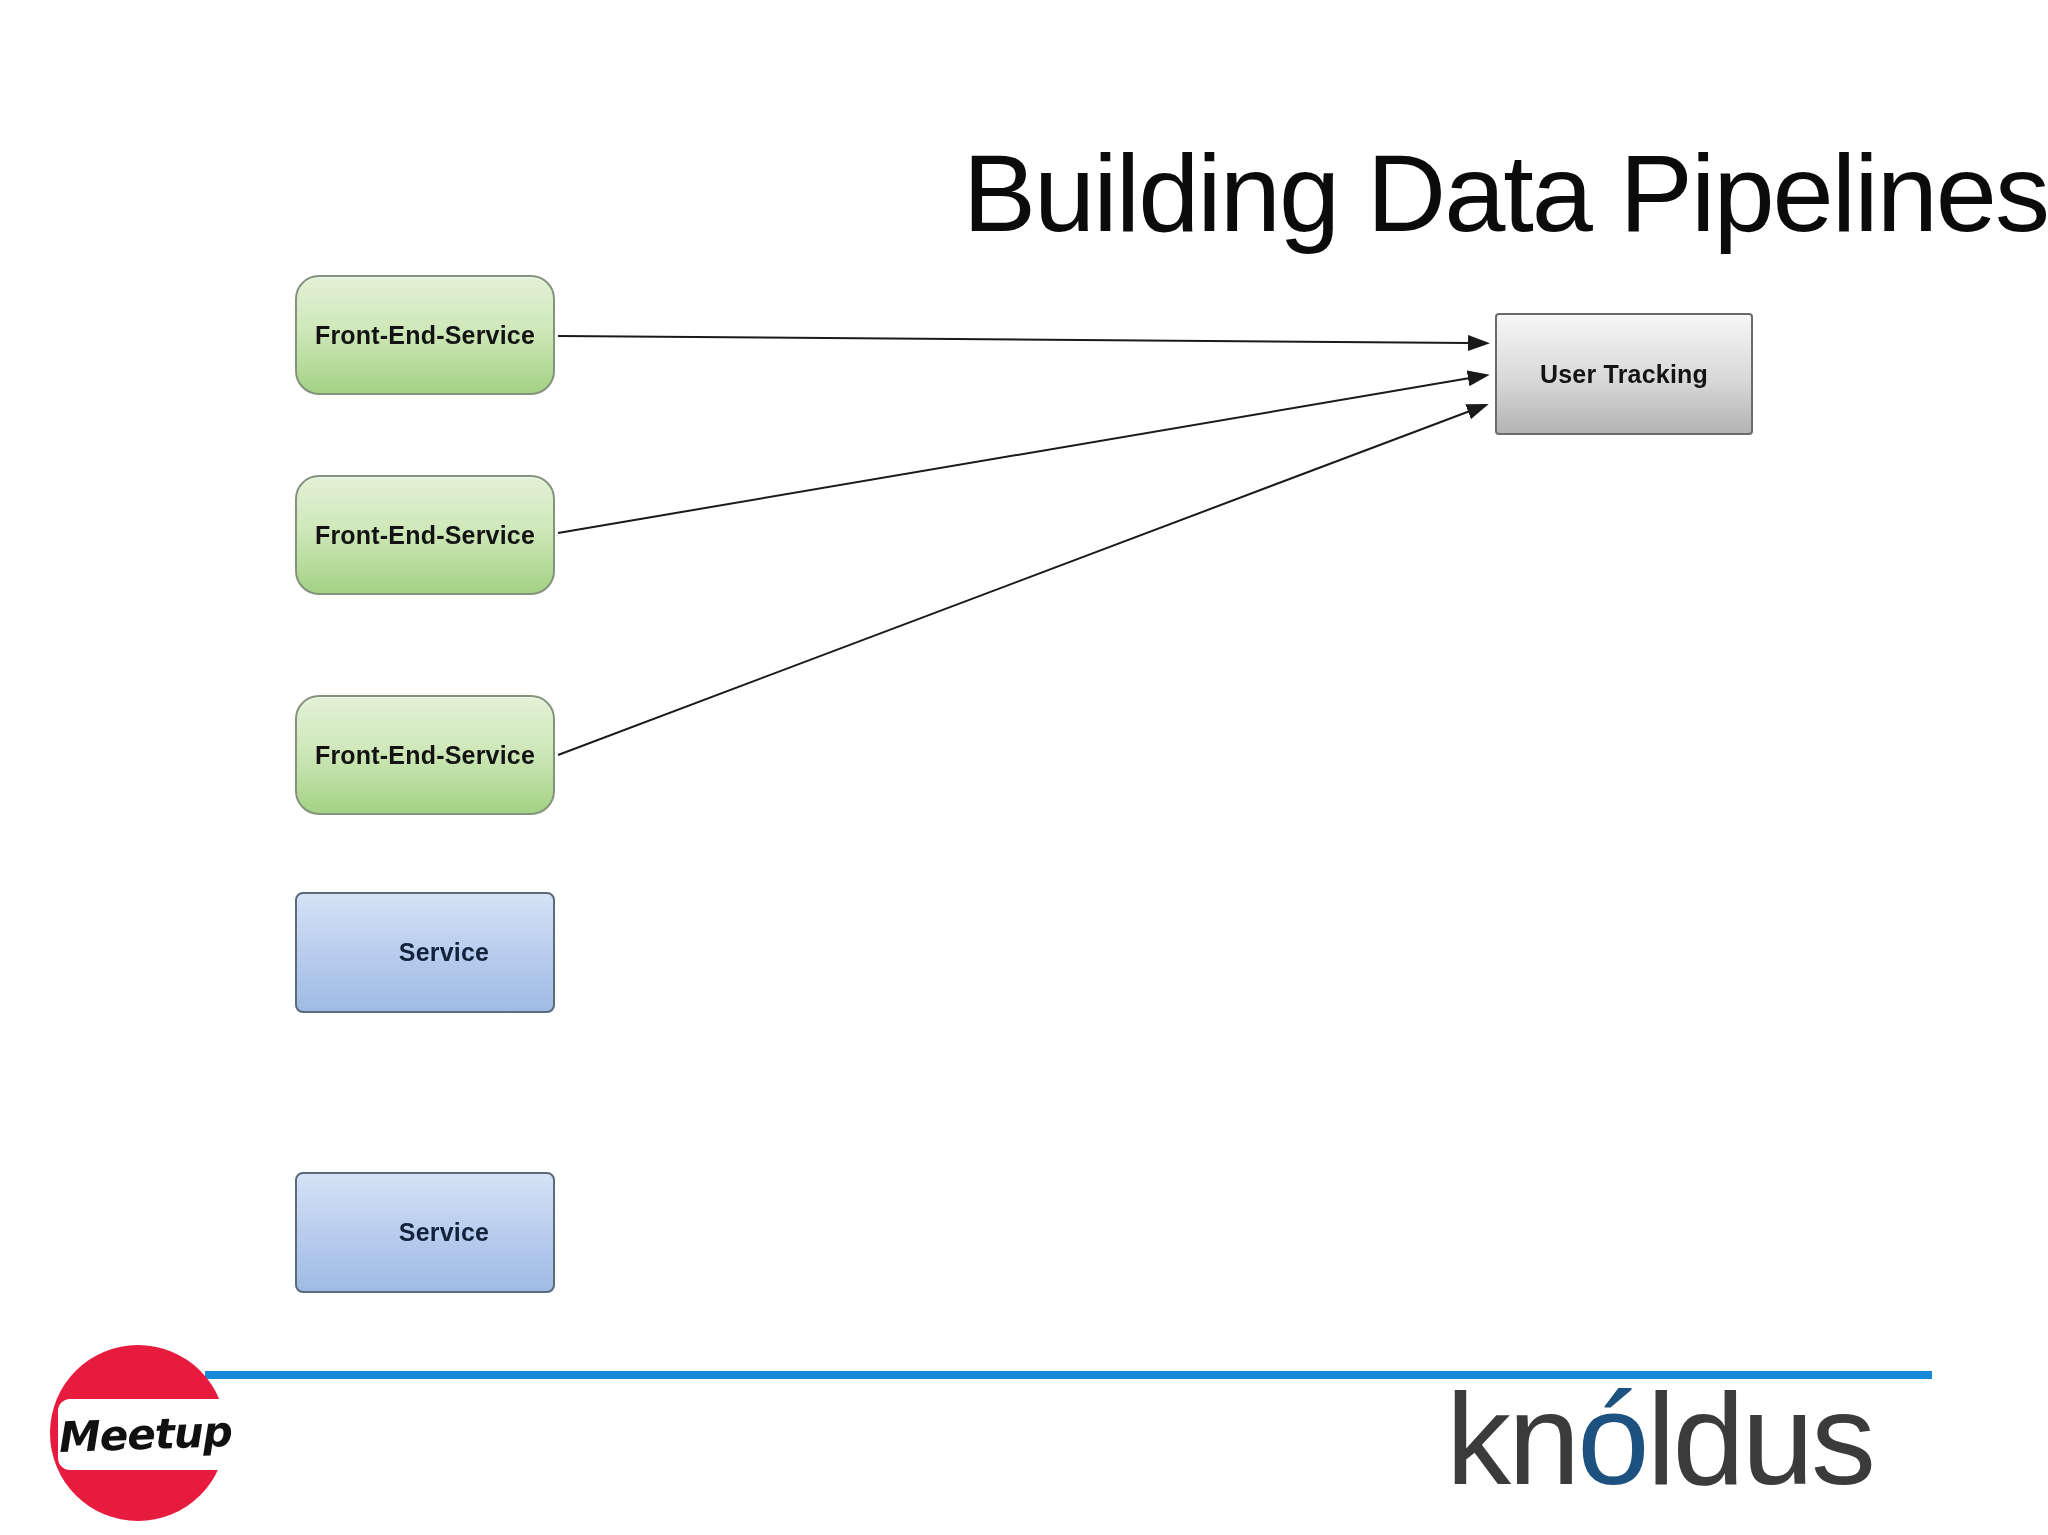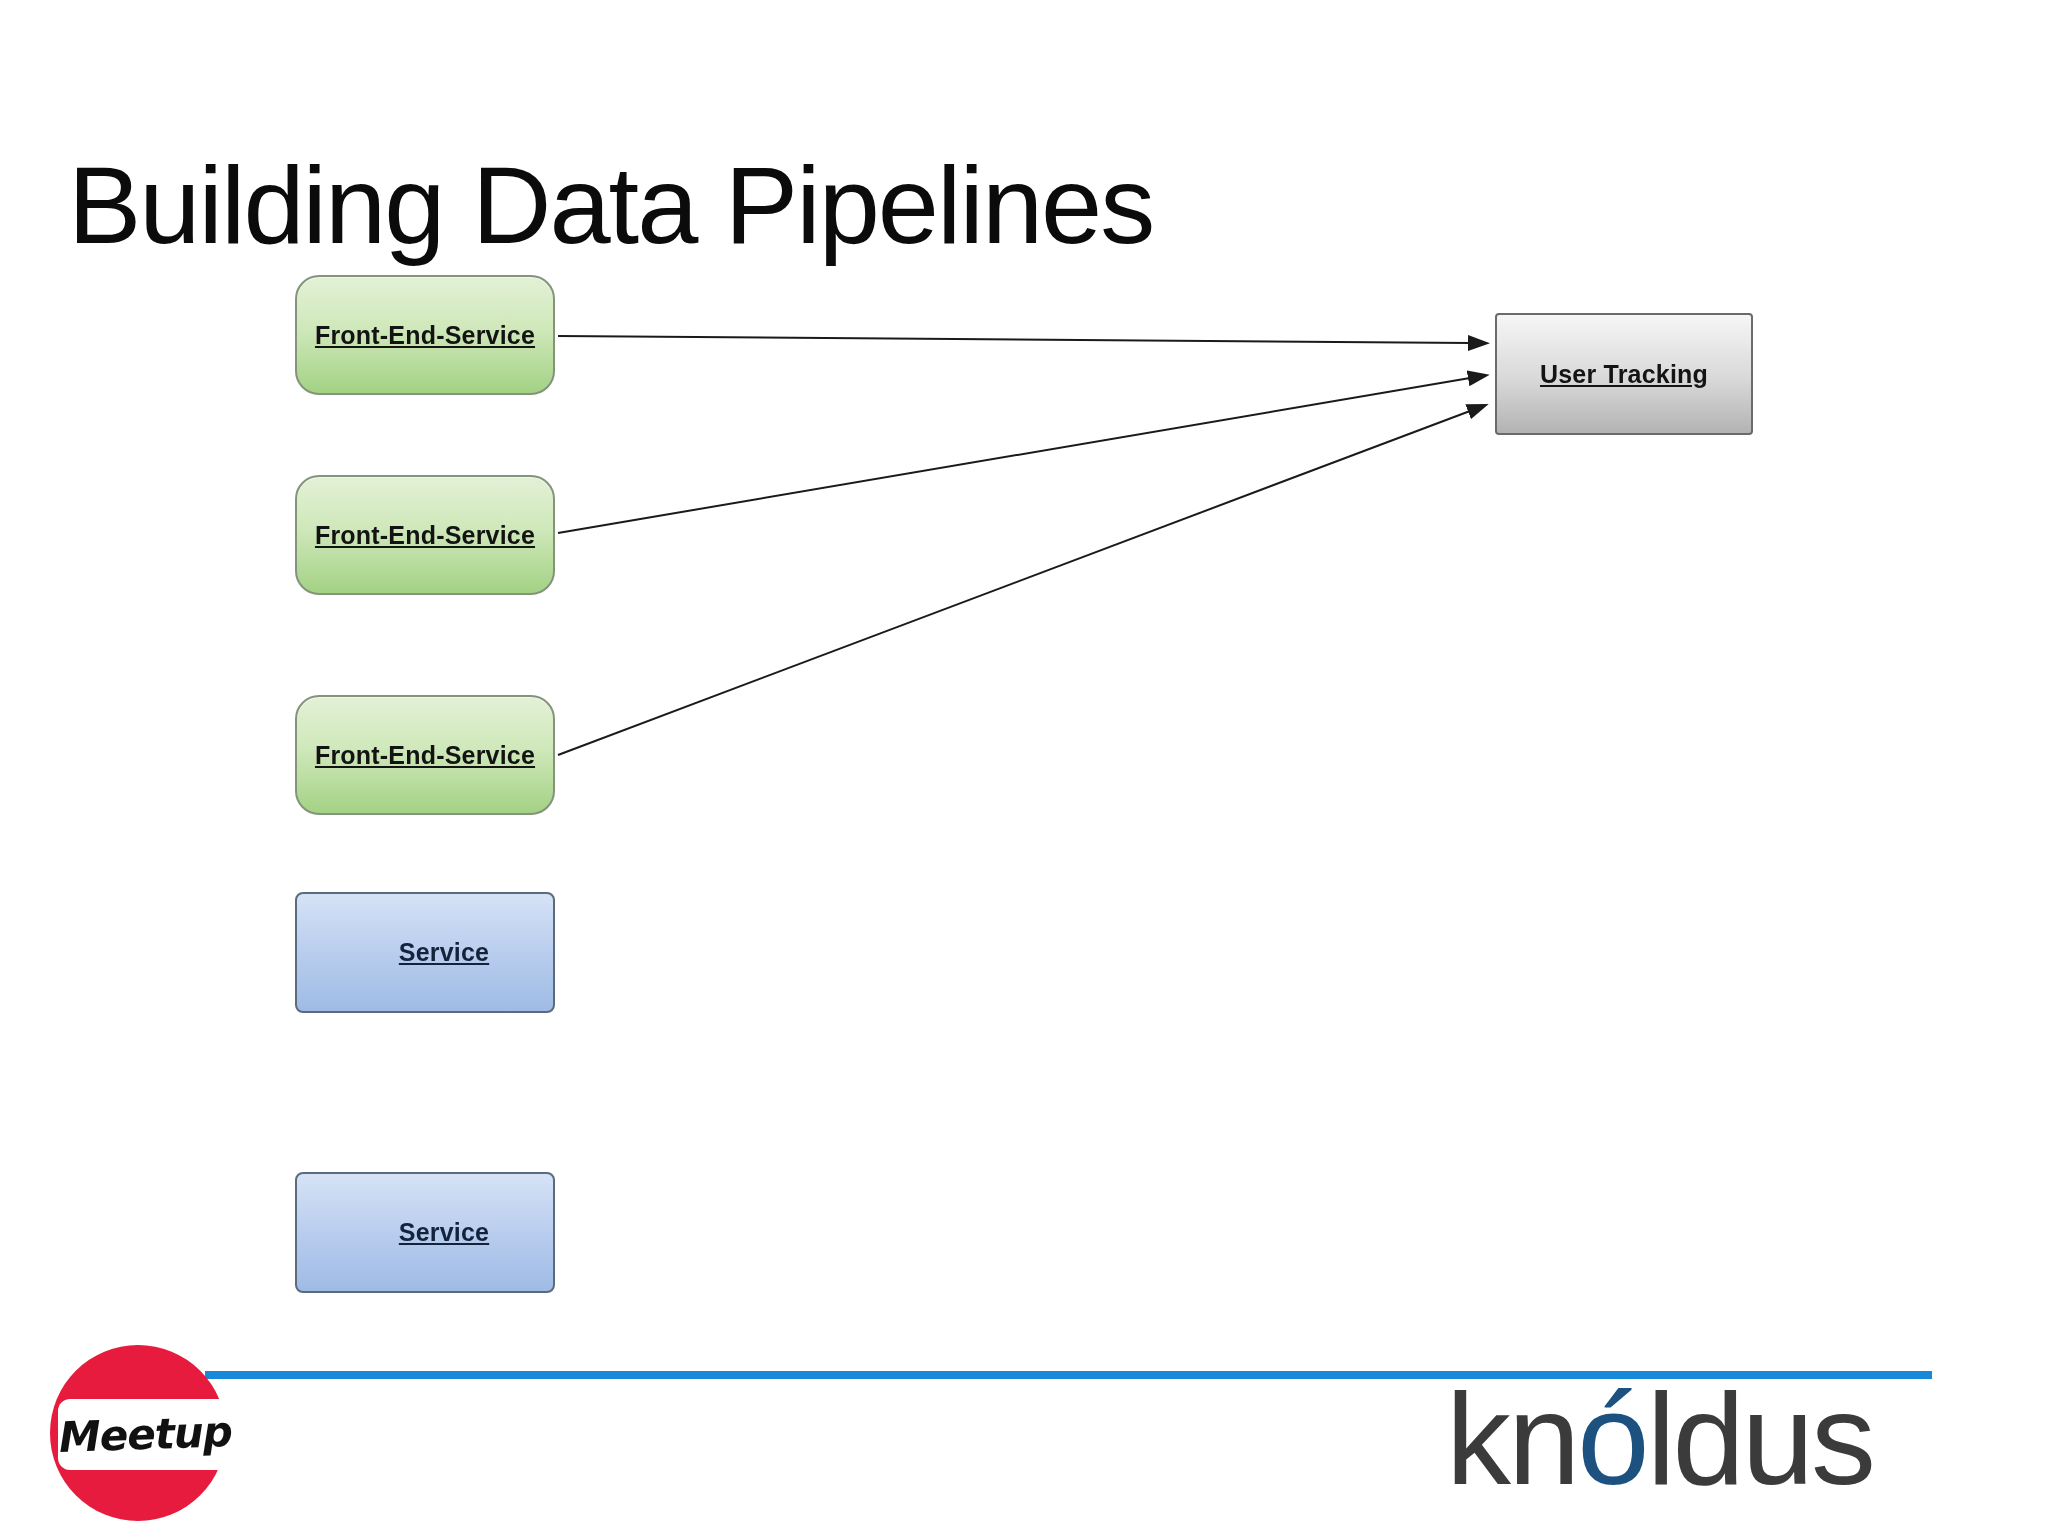--- a/index.html
+++ b/index.html
@@ -11,22 +11,22 @@
     overflow: hidden;
     font-family: "Liberation Sans", sans-serif;
   }
 
   
   .title {
     position: absolute;
     top: 138px;
     left: 0;
     right: 0;
-    margin: 12px;
-    text-align: left;
+    margin: 0;
+    text-align: right;
     text-indent: 56px;
     font-size: 110px;
     font-weight: 400;
     letter-spacing: -2px;
     line-height: 1;
     color: #0b0b0b;
     white-space: nowrap;
   }
 
   
@@ -45,21 +45,20 @@
     left: 295px;
     width: 260px;
     height: 120px;
     box-sizing: border-box;
     display: flex;
     align-items: center;
     justify-content: center;
     font-weight: 700;
     font-size: 25px;
     letter-spacing: 0.2px;
-    text-decoration: underline;
   }
   .node span { white-space: nowrap; }
   .frontend {
     border: 2px solid #84937c;
     border-radius: 24px;
     background: linear-gradient(to bottom, #e3f1d6 0%, #cfe8ba 45%, #a3d284 100%);
     color: #131313;
     box-shadow: inset 0 1px 0 rgba(255,255,255,0.5);
   }
   .service {

